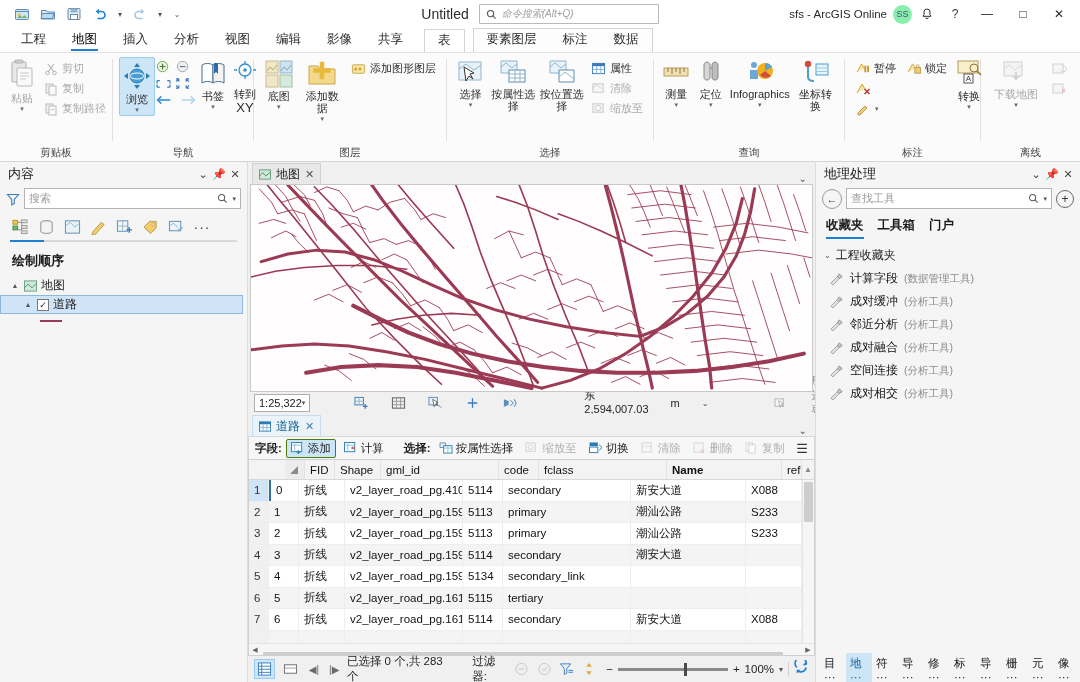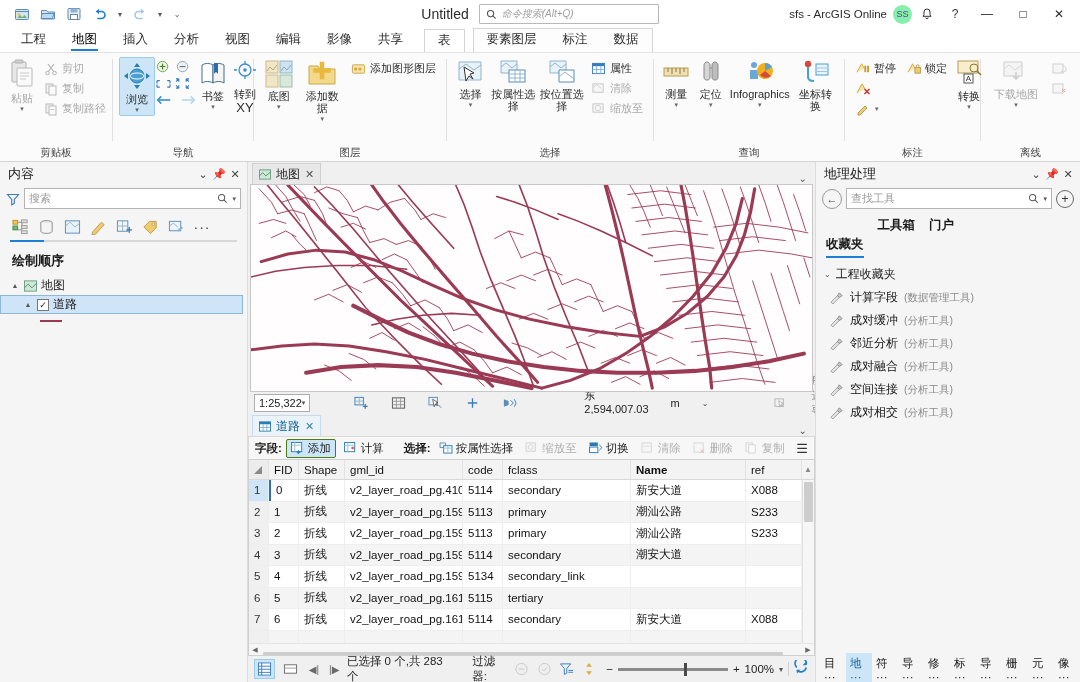--- a/index.html
+++ b/index.html
@@ -173,21 +173,21 @@
   .tbl-toolbar {
     height: 24px; background: #f7f7f7; border: 1px solid #d8d8d8; border-bottom: 1px solid #d0d0d0;
     display: flex; align-items: center; gap: 4px; padding: 0 6px; font-size: 11.5px;
   }
   .tbl-lbl { font-weight: bold; color: #1a1a1a; font-size: 11.5px; }
   .tb-item { display: flex; align-items: center; gap: 3px; padding: 1px 4px; color: #1a1a1a; border-radius:2px; white-space: nowrap;}
   .tb-item.dis { color: #b0b0b0; }
   .tbl-ham { margin-left: auto; font-size: 13px; color: #333; }
 
   .grid { flex: 1; background: #fff; border: 1px solid #d0d0d0; border-top: none; display: flex; flex-direction: column; min-height: 0; overflow: hidden; }
-  .grid-head { display: flex; height: 20px; background: #f3f3f3; border-bottom: 1px solid #d8d8d8; font-size: 11.5px; }
+  .grid-head { display: flex; height: 20px; background: #f3f3f3; border-bottom: 1px solid #d8d8d8; font-size: 11.5px; padding-left: 36px; }
   .gh { display: flex; align-items: center; padding: 0 5px; border-right: 1px solid #e2e2e2; color: #111; overflow: hidden; white-space: nowrap; }
   .gh.bold { font-weight: bold; }
   .grid-body { flex: 1; overflow: hidden; }
   .grow { display: flex; height: 21.5px; font-size: 11.5px; border-bottom: 1px solid #eeeeee; }
   .grow.alt { background: #f4f4f4; }
   .gc { display: flex; align-items: center; padding: 0 5px; border-right: 1px solid #eeeeee; overflow: hidden; white-space: nowrap; color: #111; }
   .gc.rownum { background: #f0f0f0; color: #333; justify-content: flex-start; }
   .gc.rownum.selr { background: #cfe4f7; }
   .gc.fid-sel { border-left: 2px solid #2b6fb5; }
 
@@ -208,21 +208,21 @@
   .zoomslider { display: flex; align-items: center; gap: 5px; margin-left: 4px; }
   .zs-track { width: 110px; height: 3px; background: #8a8a8a; position: relative; }
   .zs-thumb { position: absolute; left: 66px; top: -5px; width: 3px; height: 13px; background: #4a4a4a; }
 
   
   #gp { width: 265px; border-left: 1px solid #dcdcdc; background: #f5f5f5; }
   .gp-back { width: 20px; height: 20px; border: 1px solid #9a9a9a; border-radius: 50%; display: flex; align-items: center; justify-content: center; color: #444; font-size: 11px; }
   .gp-plus { width: 18px; height: 18px; border: 1px solid #6b6b6b; border-radius: 50%; display:flex; align-items:center; justify-content:center; font-size: 12px; color: #333; }
   .gp-tabs { display: flex; gap: 14px; padding: 4px 10px 0 10px; font-size: 12.5px; }
   .gp-tab { padding-bottom: 3px; color: #1a1a1a; font-weight: bold; }
-  .gp-tab.active { border-bottom: 2px solid #1d7fd6; margin-top: 19px; }
+  .gp-tab.active { border-bottom: 2px solid #1d7fd6; }
   .gp-tree-top { display: flex; align-items: center; gap: 5px; padding: 8px 0 3px 8px; font-size: 12px; }
   .gp-item { display: flex; align-items: center; gap: 6px; padding: 3px 0 3px 14px; font-size: 12px; }
   .gp-item .nm { color: #111; }
   .gp-item .tb { color: #8a8a8a; font-size: 10.5px; }
 
   
   .dock-tabs { height: 26px; display: flex; align-items: center; gap: 0; padding-left: 4px; font-size: 11.5px; }
   .dock-tab { padding: 3px 4px; color: #1a1a1a; }
   .dock-tab.active { background: #cde6f7; color: #0b5a94; }
 

